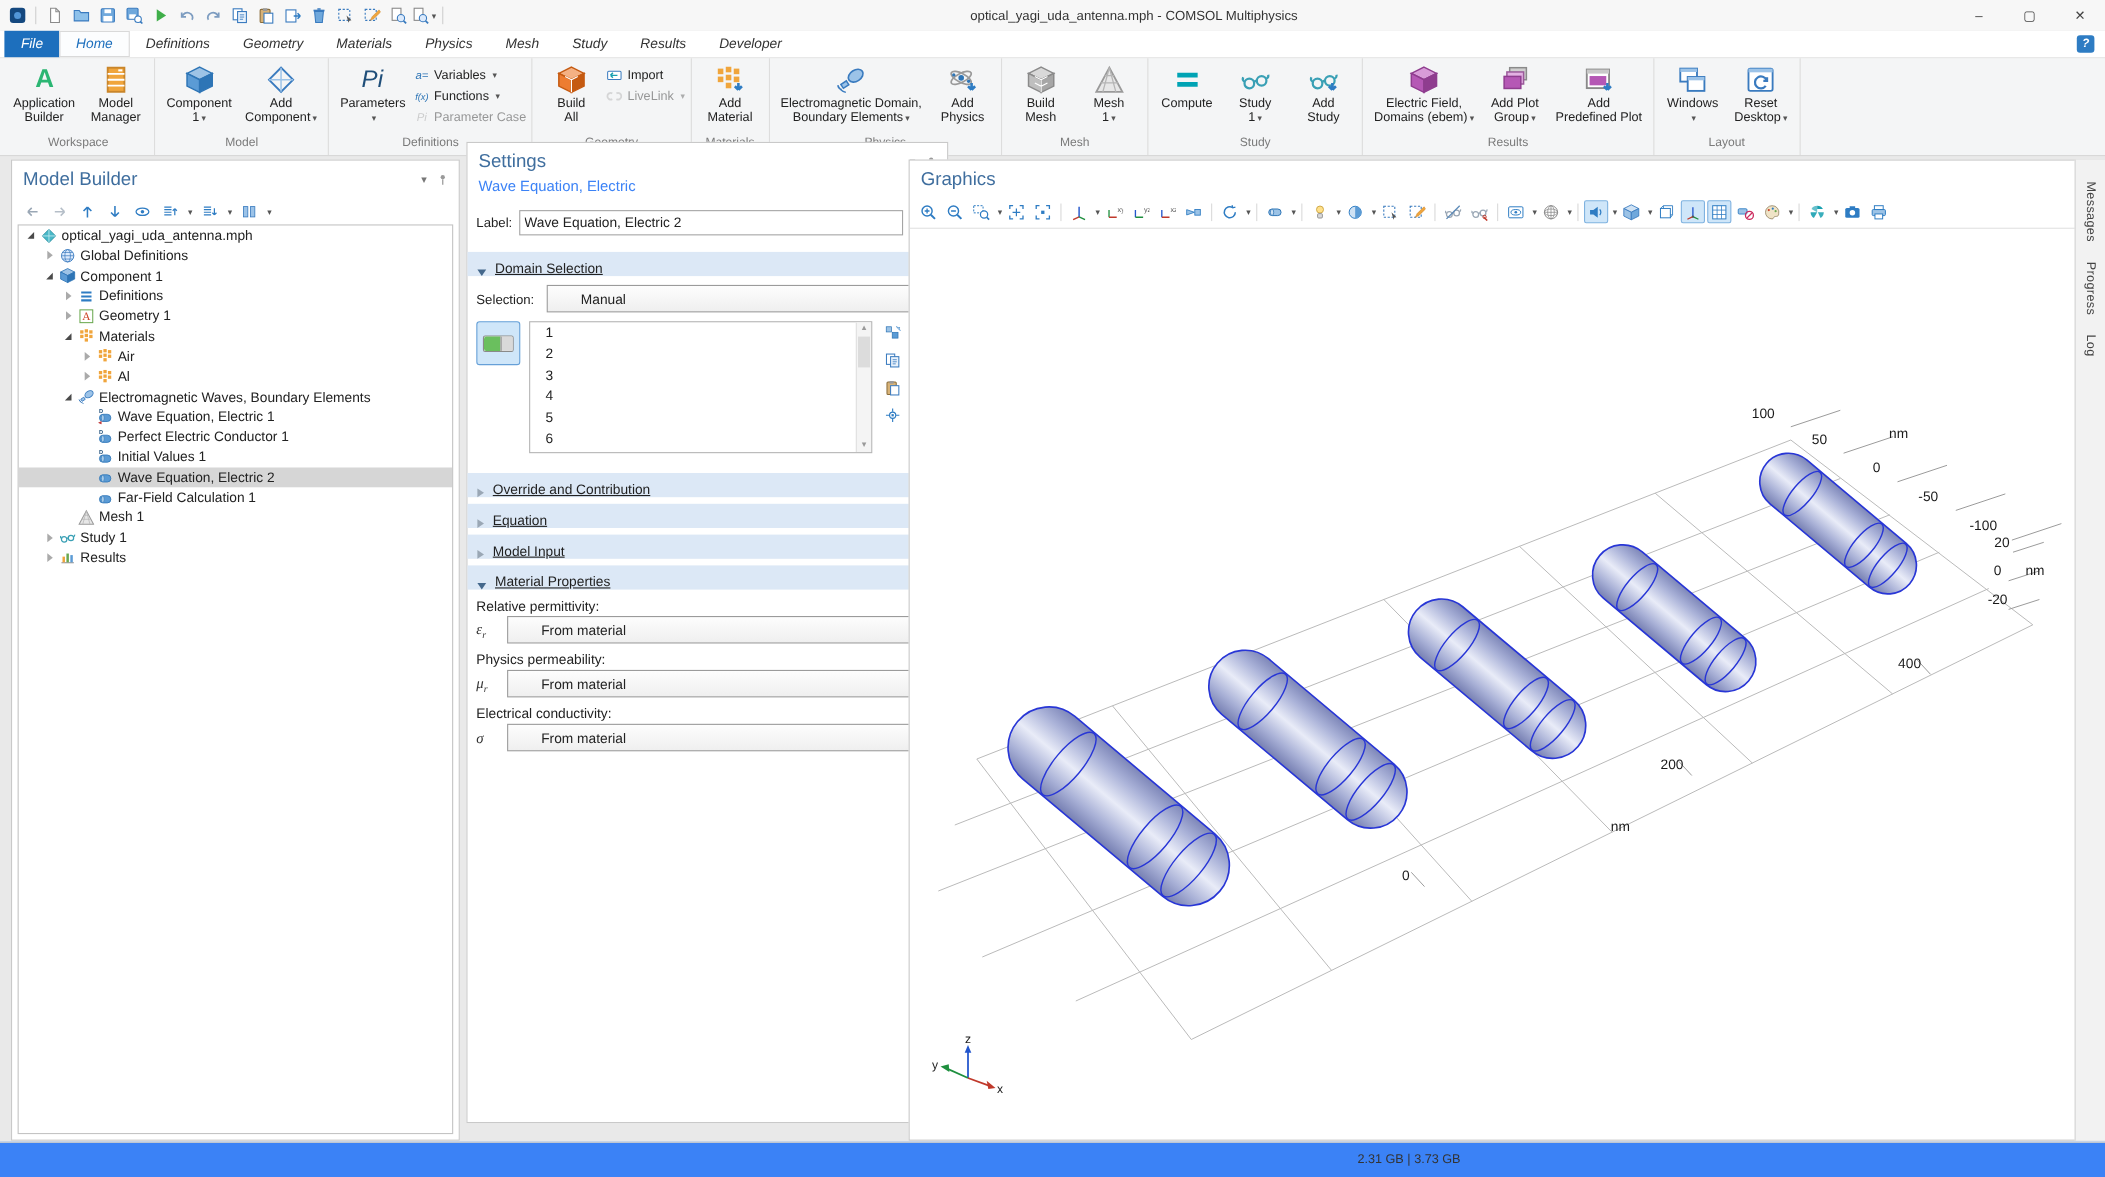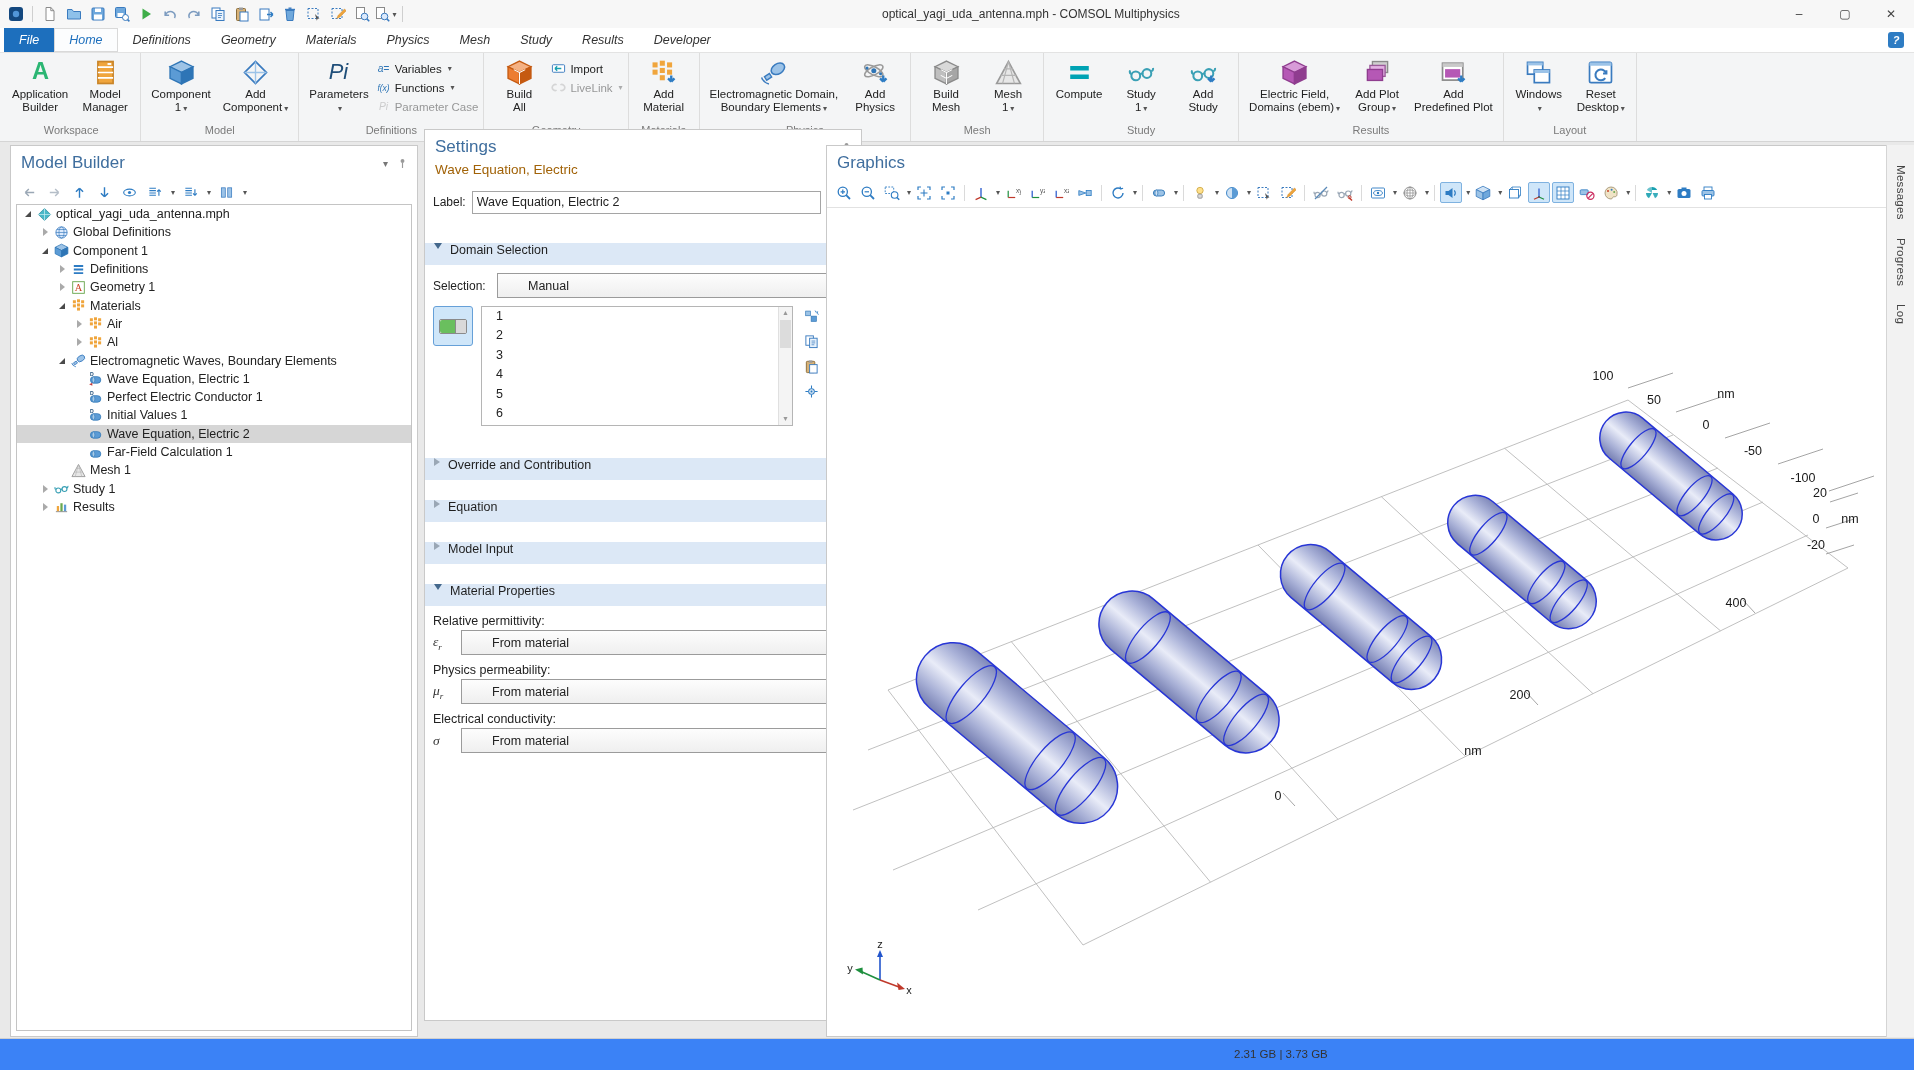--- a/index.html
+++ b/index.html
@@ -55,28 +55,28 @@
   .tree-box{position:absolute;left:5px;right:5px;top:58px;bottom:5px;border:1px solid #c4c4c4;background:#fff;overflow:hidden;}
   .trow{display:flex;align-items:center;height:18.3px;gap:4px;font-size:12.5px;white-space:nowrap;}
   .trow.sel{background:#d6d6d6;}
   .texp{width:10px;flex:0 0 10px;display:flex;align-items:center;justify-content:center;}
   .exp-e{width:0;height:0;border-bottom:6px solid #4a4a4a;border-left:6px solid transparent;}
   .exp-c{width:0;height:0;border-left:5px solid #aaa;border-top:4px solid transparent;border-bottom:4px solid transparent;}
   .tico{width:15px;height:15px;flex:0 0 15px;}
   .tico svg{width:15px;height:15px;}
   
   #set-panel{left:424px;top:129px;width:438px;height:892px;}
-  .sub{padding:0 10px 6px 10px;font-size:13.5px;color:#a16207;}
+  .sub{padding:0 10px 6px 10px;font-size:13.5px;color:#3b82f6;}
   .lblrow{display:flex;align-items:center;gap:6px;padding:6px 8px 8px 8px;}
   .lblrow input{flex:1;height:21px;border:1px solid #a5a5a5;font-family:"Liberation Sans",sans-serif;
                 font-size:12.5px;padding:0 4px;color:#222;}
   .mini-btn{width:24px;height:24px;border:1px solid #c5d8ec;background:#eef5fc;border-radius:2px;
             display:flex;align-items:center;justify-content:center;}
   .mini-btn svg{width:15px;height:15px;}
-  .sect{background:#dce8f6;height:22px;display:flex;align-items:flex-start;padding:0 9px;gap:8px;margin-top:20px;}
+  .sect{background:#dce8f6;height:22px;display:flex;align-items:flex-end;padding:0 9px;gap:8px;margin-top:6px;text-decoration:underline;}
   .sect .st{font-size:12.5px;color:#1f1f1f;}
   .sect .sicon{margin-left:auto;}
   .sect .sicon svg{width:15px;height:15px;}
   .tri-e{width:0;height:0;border-top:6px solid #44688c;border-left:4px solid transparent;border-right:4px solid transparent;}
   .tri-c{width:0;height:0;border-left:6px solid #9aa7b5;border-top:4px solid transparent;border-bottom:4px solid transparent;}
   .selrow{display:flex;align-items:center;gap:6px;padding:8px 8px 4px 8px;}
   .combo{height:23px;border:1px solid #9b9b9b;background:linear-gradient(#fdfdfd,#efefef);
          display:flex;align-items:center;flex:1;}
   .combo .cv{flex:1;padding-left:30px;font-size:12.5px;color:#222;}
   .combo .ca{width:17px;text-align:center;color:#444;font-size:9px;}

